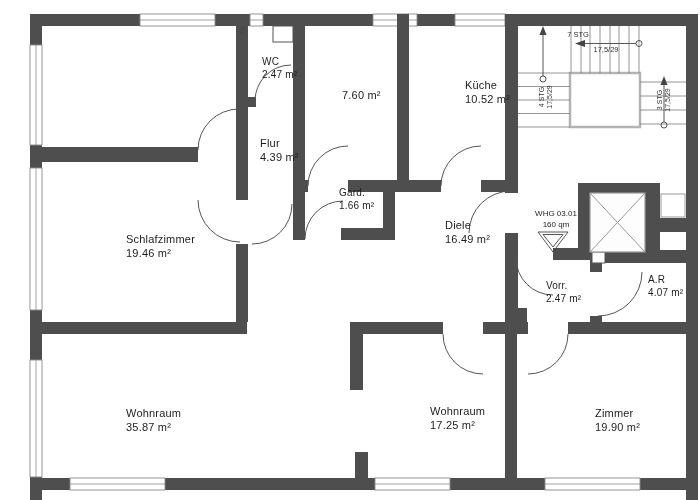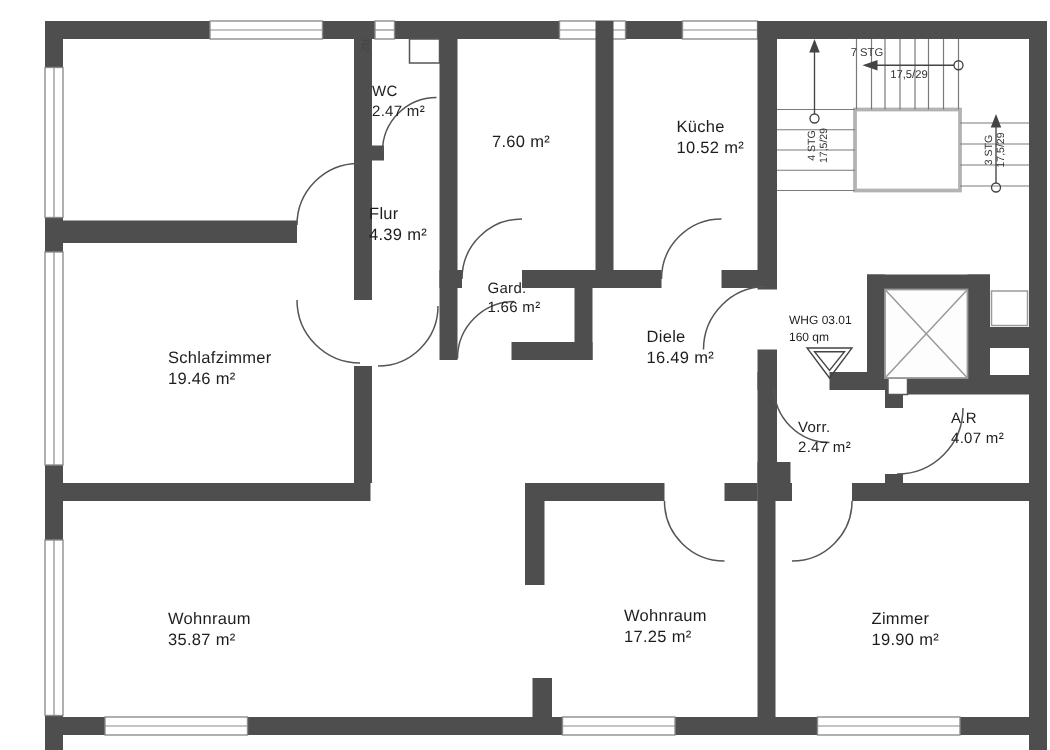--- a/index.html
+++ b/index.html
@@ -15,23 +15,23 @@
   .door{stroke:#555;stroke-width:1;fill:none;}
   .ann{stroke:#444;stroke-width:0.9;fill:none;}
   .annfill{fill:#444;stroke:none;}
   .nichebox{fill:#ffffff;stroke:#555;stroke-width:1;}
   .shaftbox{fill:#ffffff;stroke:#9a9a9a;stroke-width:1;}
   .landing{fill:#ffffff;stroke:#b3b3b3;stroke-width:2.5;}
   .lift{fill:#fdfdfd;stroke:#9a9a9a;stroke-width:1.2;}
   .liftx{stroke:#9a9a9a;stroke-width:1;}
   .marker{stroke:#444;stroke-width:0.9;fill:none;}
   .label{position:absolute;font-size:11px;line-height:14px;letter-spacing:.2px;white-space:nowrap;}
-  .label .nm,.label .ar{display:block;}
+  .label .nm,.label .ar{display:block;margin-left:14px;}
   .label.small{font-size:10px;line-height:12.5px;}
-  .whg{position:absolute;font-size:8px;line-height:10.5px;white-space:nowrap;}
+  .whg{position:absolute;font-size:8px;line-height:10.5px;text-align:center;white-space:nowrap;}
   .stxt{position:absolute;font-size:7.5px;line-height:8.5px;text-align:center;color:#333;white-space:nowrap;}
   .stxt.rot{font-size:7px;line-height:8px;}
   .rotl{transform:rotate(-90deg);}
   .r2{position:absolute;font-size:6.5px;color:#444;transform:rotate(90deg);transform-origin:left top;white-space:nowrap;}
 </style>
 </head>
 <body>
 
 <div class="plan">
 

